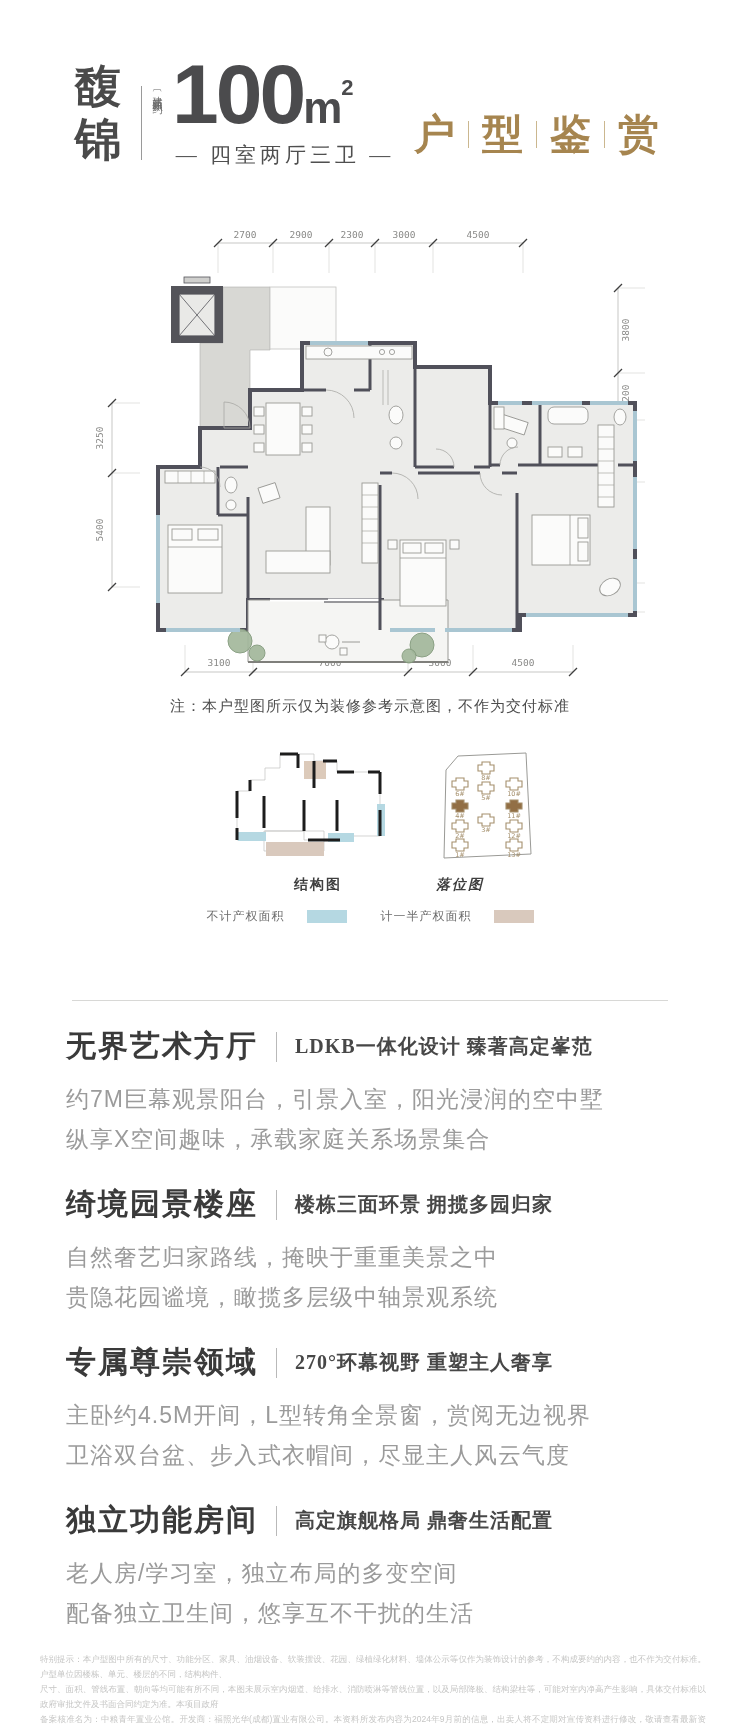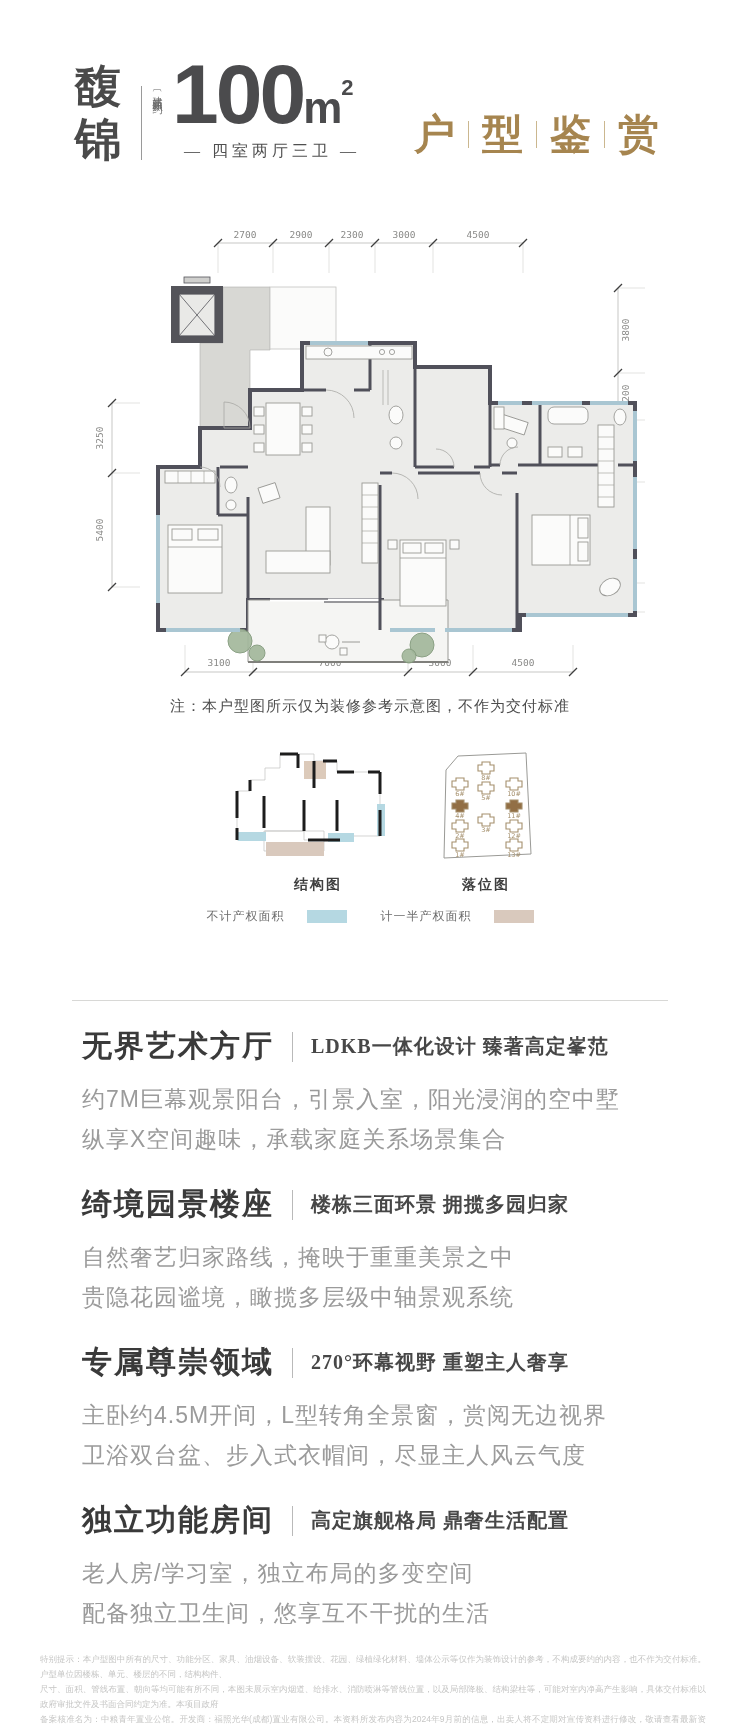--- a/index.html
+++ b/index.html
@@ -11,23 +11,23 @@
          font-family:"Liberation Serif","DejaVu Serif",serif;font-weight:700;
          font-size:46px;line-height:1.16;color:#4a4a4a;letter-spacing:0;}
   .brand-divider{position:absolute;left:141px;top:86px;width:1px;height:74px;background:#9a9a9a;}
   .area-prefix{position:absolute;left:150px;top:86px;writing-mode:vertical-rl;
                font-size:10px;letter-spacing:2px;color:#6a6a6a;height:86px;}
   .area-big{position:absolute;left:172px;top:52px;color:#4b4b4d;
             font-family:"Liberation Sans",sans-serif;font-weight:800;
             font-size:84px;line-height:1;letter-spacing:-3px;white-space:nowrap;}
   .area-unit{font-size:44px;font-weight:800;letter-spacing:-1px;}
   .area-exp{font-size:22px;font-weight:800;vertical-align:28px;letter-spacing:0;}
-  .layout-line{position:absolute;left:152px;top:141px;width:240px;text-align:center;
+  .layout-line{position:absolute;left:165px;top:141px;width:240px;text-align:center;
                font-family:"Liberation Serif","DejaVu Serif",serif;
-               font-size:16px;letter-spacing:4px;color:#4f4f4f;}
+               font-size:21px;letter-spacing:4px;color:#4f4f4f;}
   .hero-title{position:absolute;left:414px;top:114px;display:flex;align-items:center;}
   .hero-title .ch{font-family:"Liberation Serif","DejaVu Serif",serif;font-weight:700;
                   font-size:41px;color:#a6854f;line-height:1;}
   .hero-title .bar{width:1px;height:27px;background:#cbb78f;margin:0 13px;}
 
   
   .plan{position:absolute;left:70px;top:215px;width:600px;height:470px;}
   .dimline{stroke:#b9b9b6;stroke-width:0.8;}
   .guide{stroke:#d2d2cf;stroke-width:0.6;}
   .tick{stroke:#3f3f3f;stroke-width:1.3;}
@@ -47,31 +47,31 @@
   
   .mini-structure{position:absolute;left:228px;top:748px;width:180px;height:122px;}
   .mini-location{position:absolute;left:436px;top:746px;width:100px;height:122px;}
   .blk{stroke:#1d1d1d;stroke-width:3;fill:none;stroke-linecap:butt;}
   .outl{stroke:#c2c2c0;stroke-width:0.7;fill:#ffffff;}
   .bld{fill:#ffffff;stroke:#a5906d;stroke-width:1.1;}
   .bld.hl{fill:#926f45;}
   .bld-label{font-size:6.5px;fill:#a5906d;text-anchor:middle;font-family:"DejaVu Sans",sans-serif;}
   .diagram-label{position:absolute;top:876px;font-size:14px;font-weight:700;color:#3f3f3f;letter-spacing:2px;}
   .diagram-label.structure{left:228px;width:180px;text-align:center;}
-  .diagram-label.location{left:436px;width:100px;text-align:center;}
+  .diagram-label.location{left:436px;width:100px;text-align:left;font-style:italic;}
 
   .legend{position:absolute;left:0;top:908px;width:100%;display:flex;justify-content:center;gap:34px;align-items:center;}
   .legend-item{display:flex;align-items:center;gap:22px;}
   .legend-label{font-size:12px;color:#6d6d6d;letter-spacing:1px;}
   .legend-swatch{width:40px;height:13px;}
 
   .divider{position:absolute;left:72px;right:72px;top:1000px;height:0;border-top:1px solid #d8d8d6;}
 
   
-  .sections{position:absolute;left:82px;top:1026px;width:600px;}
+  .sections{position:absolute;left:66px;top:1026px;width:600px;}
   .sec{margin-bottom:25px;}
   .sec-head{display:flex;align-items:center;margin-bottom:12px;}
   .sec-title{font-family:"Liberation Serif","DejaVu Serif",serif;font-weight:700;
              font-size:30px;color:#3a3a3a;letter-spacing:2px;white-space:nowrap;}
   .sec-sep{width:1px;height:30px;background:#b9b9b9;margin:0 18px;flex:none;}
   .sec-sub{font-family:"Liberation Serif","DejaVu Serif",serif;font-weight:700;
            font-size:20px;color:#474747;letter-spacing:1px;white-space:nowrap;}
   .sec-line{font-size:23px;color:#9b9b9b;line-height:40px;letter-spacing:1px;}
 
   

